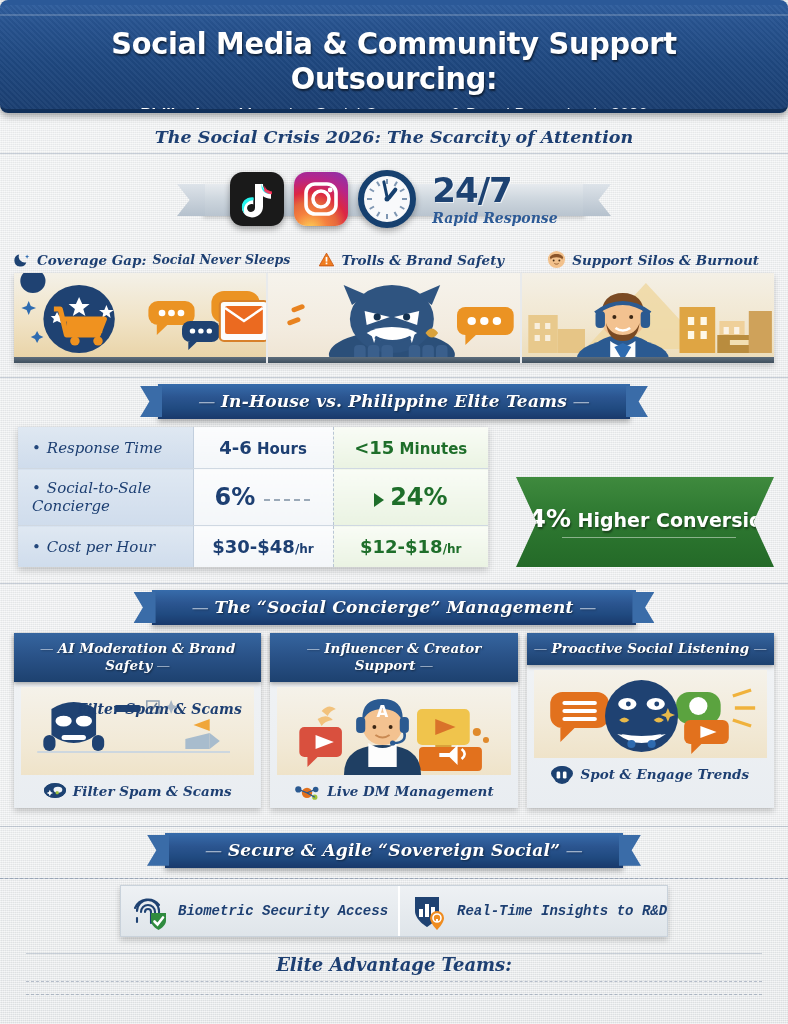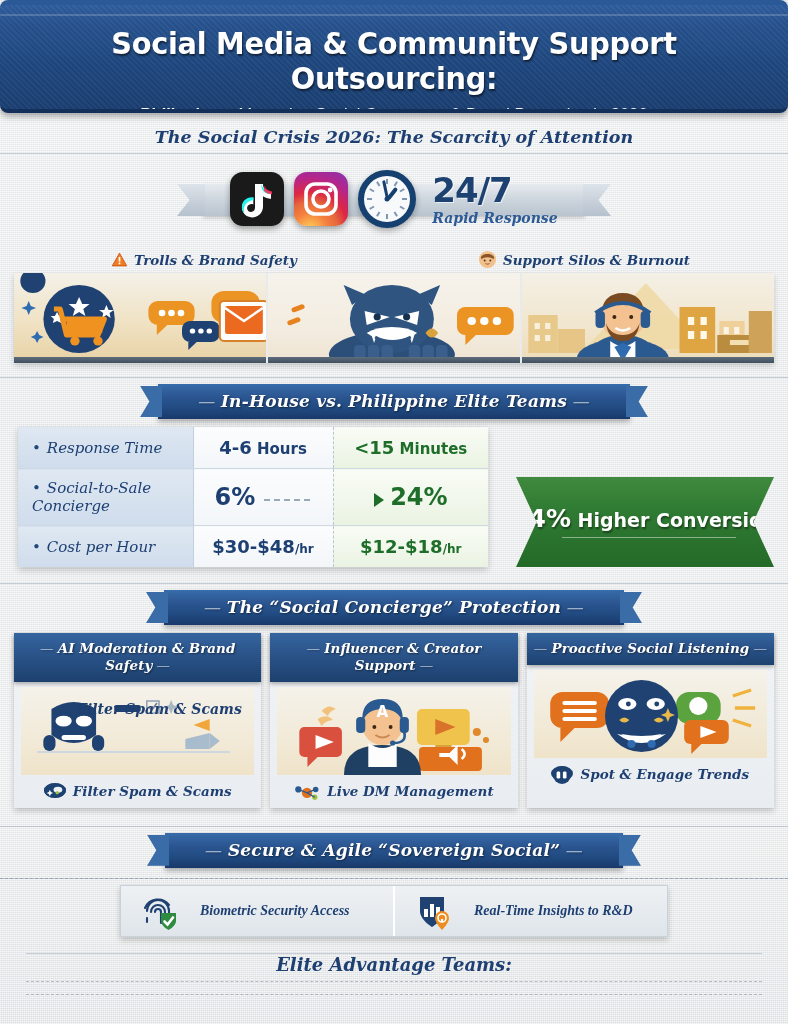--- a/index.html
+++ b/index.html
@@ -286,22 +286,22 @@
   }
 
   
   .sov-strip {
     display:flex; margin: 6px 120px 0; height: 52px;
     background: linear-gradient(180deg,#eef1f4 0%, #dfe5ea 100%);
     box-shadow: 0 3px 6px rgba(0,0,0,0.2);
     border:1px solid #c9d2db;
   }
   .sov-item {
-    flex:1; display:flex; align-items:center; gap:21px; padding:0 20px;
-    color:#1d3f72; font-family:Liberation Serif, serif; font-style:italic; font-weight:bold; font-size:14px;
+    flex:1; display:flex; align-items:center; gap:9px; padding:0 10px;
+    color:#1d3f72; font-family:Liberation Mono, monospace; font-style:italic; font-weight:bold; font-size:14px;
     white-space:nowrap; position:relative;
   }
   .sov-item + .sov-item { border-left:2px solid #ffffff; }
 
   
   .footer { text-align:center; margin-top:16px; position:relative; }
   .footer .l1 {
     color:#1d3f72; font-family:"DejaVu Serif", serif; font-style:italic; font-weight:bold; font-size:18px;
     position:relative; display:inline-block; padding:0 14px;
   }
@@ -371,20 +371,30 @@
       </div>
 
       <div class="rapid">
         <div class="big">24/7</div>
         <div class="sub">Rapid Response</div>
       </div>
     </div>
   </div>
 
   <div class="pain-labels">
+    <div class="pain-label">
+      <span class="em">
+        <svg width="17" height="17" viewBox="0 0 20 20">
+            <path d="M14.5 13.2A7 7 0 0 1 6 4.1a7.2 7.2 0 1 0 8.5 9.1z" fill="#1d4272"></path>
+            <path d="M15.4 4.2l.7 1.7 1.7.7-1.7.7-.7 1.7-.7-1.7-1.7-.7 1.7-.7z" fill="#2e6bb0"></path>
+          </svg>
+      </span>
+      <span>Coverage Gap:</span>
+        <span class="small"> Social Never Sleeps</span>
+    </div>
     <div class="pain-label">
       <span class="em">
         <svg width="17" height="17" viewBox="0 0 20 20">
             <path d="M10 2.5 18.5 17.5H1.5z" fill="#f07d20" stroke="#c8540f" stroke-width="1"></path>
             <rect x="9" y="7" width="2" height="5.5" fill="#fff"></rect>
             <rect x="9" y="13.6" width="2" height="2" fill="#fff"></rect>
           </svg>
       </span>
       <span>Trolls &amp; Brand Safety</span>
     </div>
@@ -538,21 +548,21 @@
 
     <div class="green-banner">
       <div class="line"><span class="num">24%</span><span> Higher Conversions</span></div>
       <div class="divider"></div>
     </div>
   </div>
 
   <div class="hairline" style="margin-top:16px"></div>
   <div class="ribbon-wrap">
     <div class="ribbon">
-      <span class="dash">—&nbsp;</span><span>The “Social Concierge” Protection</span><span class="dash">&nbsp;—</span>
+      <span class="dash">—&nbsp;</span><span>The “Social Concierge” Management</span><span class="dash">&nbsp;—</span>
     </div>
   </div>
 
   <div class="cards">
 
     <div class="card">
       <div class="card-head">
         <span class="dash">—&nbsp;</span><span>AI Moderation &amp; Brand Safety</span><span class="dash">&nbsp;—</span>
       </div>
       <div class="card-art">

